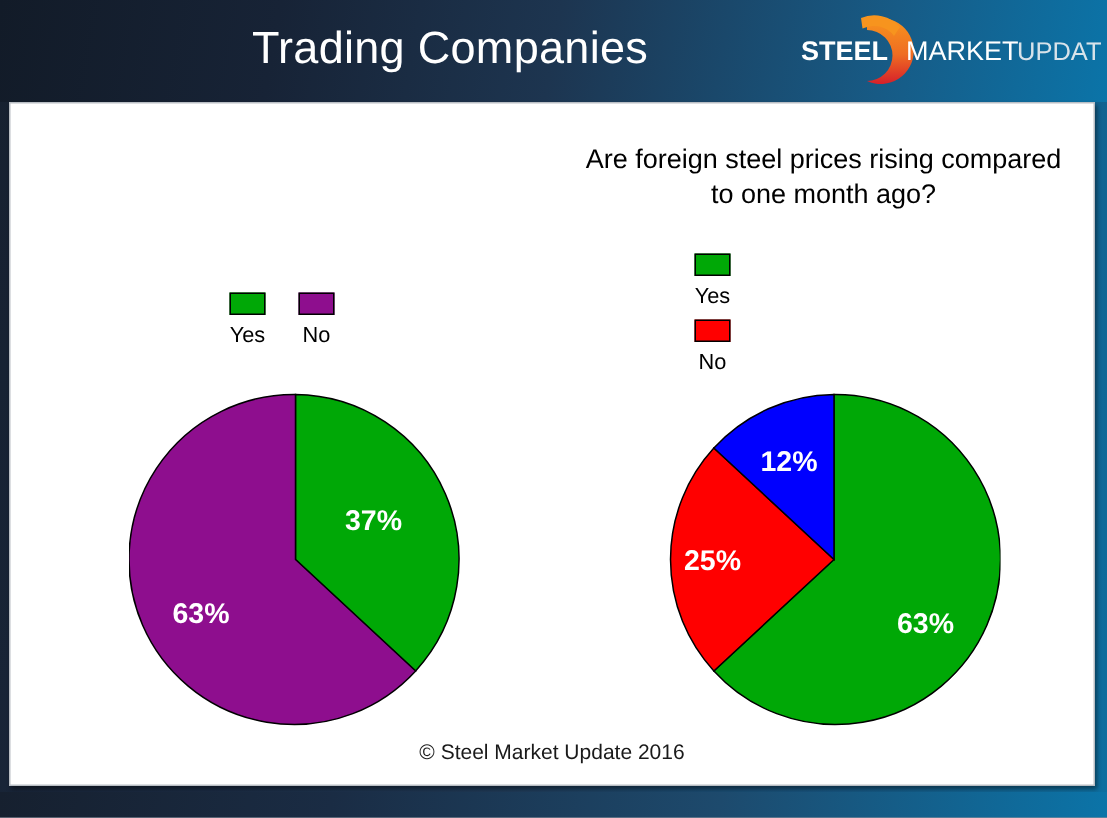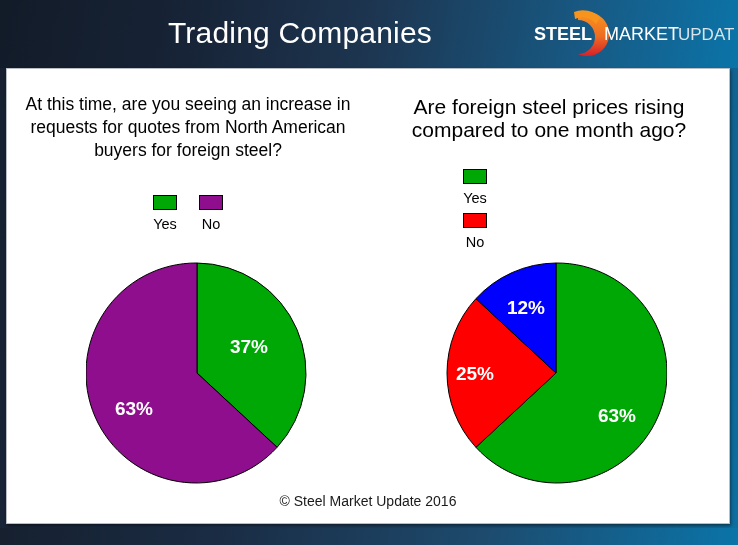--- a/index.html
+++ b/index.html
@@ -93,21 +93,21 @@
     top: 24px;
     left: 0;
     width: 100%;
     text-align: center;
     font-size: 17.5px;
     line-height: 23px;
     color: #000000;
     padding: 0 12px;
     box-sizing: border-box;
   }
-  .chart-right .q-title { top: 26px; font-size: 21px; }
+  .chart-right .q-title { top: 26px; font-size: 18px; }
 
   
   .legend-h {
     position: absolute;
     top: 126px;
     left: 0;
     width: 100%;
     display: flex;
     justify-content: center;
     gap: 22px;
@@ -192,21 +192,20 @@
         <text x="22" y="34" class="logo-t1" font-family="Liberation Sans, sans-serif" font-size="18" font-weight="bold" fill="#ffffff">STEEL</text>
         <text x="92" y="34" font-family="Liberation Sans, sans-serif" font-size="18" fill="#ffffff">MARKET</text>
         <text x="166" y="34" font-family="Liberation Sans, sans-serif" font-size="17" fill="#d8e3ea">UPDATE</text>
       </svg>
     </div>
   </div>
 
   <div class="panel">
 
     <div class="chart chart-left">
-      <div class="q-title">At this time, are you seeing an increase in requests for quotes from North American buyers for foreign steel?</div>
 
       <div class="legend-h">
         <div class="legend-item">
           <span class="swatch" style="background:#00A806"></span>
           <span class="legend-label">Yes</span>
         </div>
         <div class="legend-item">
           <span class="swatch" style="background:#8E0E8E"></span>
           <span class="legend-label">No</span>
         </div>

